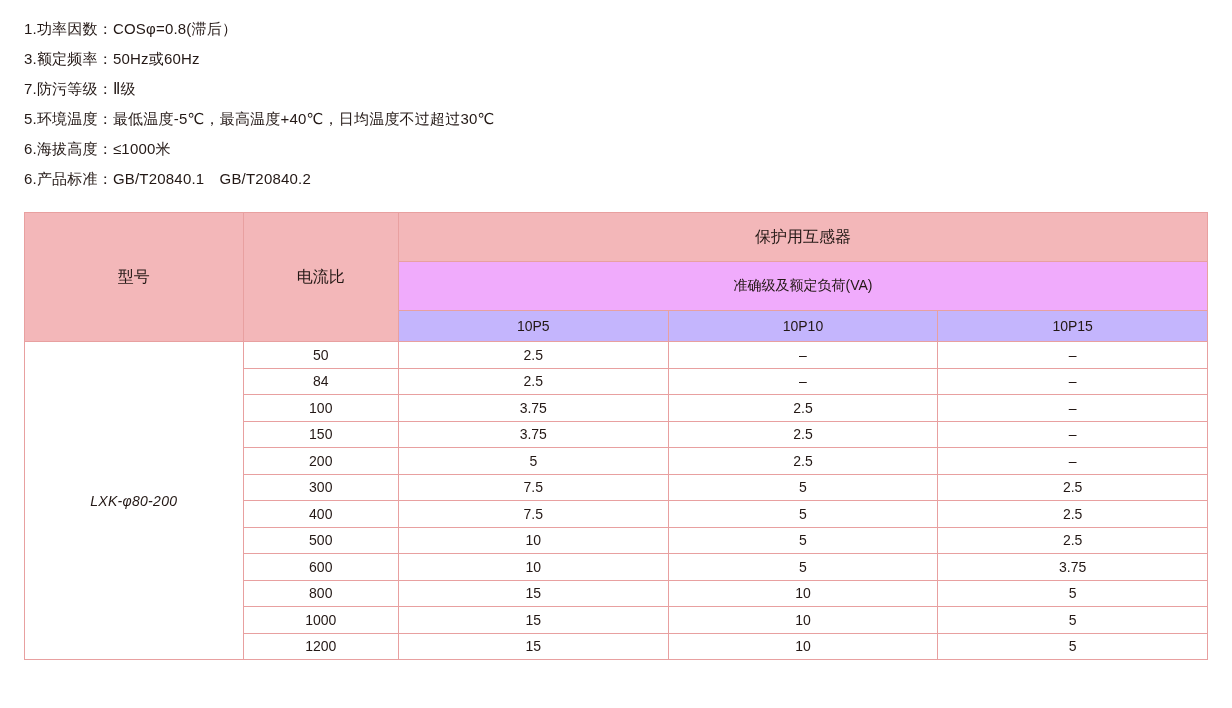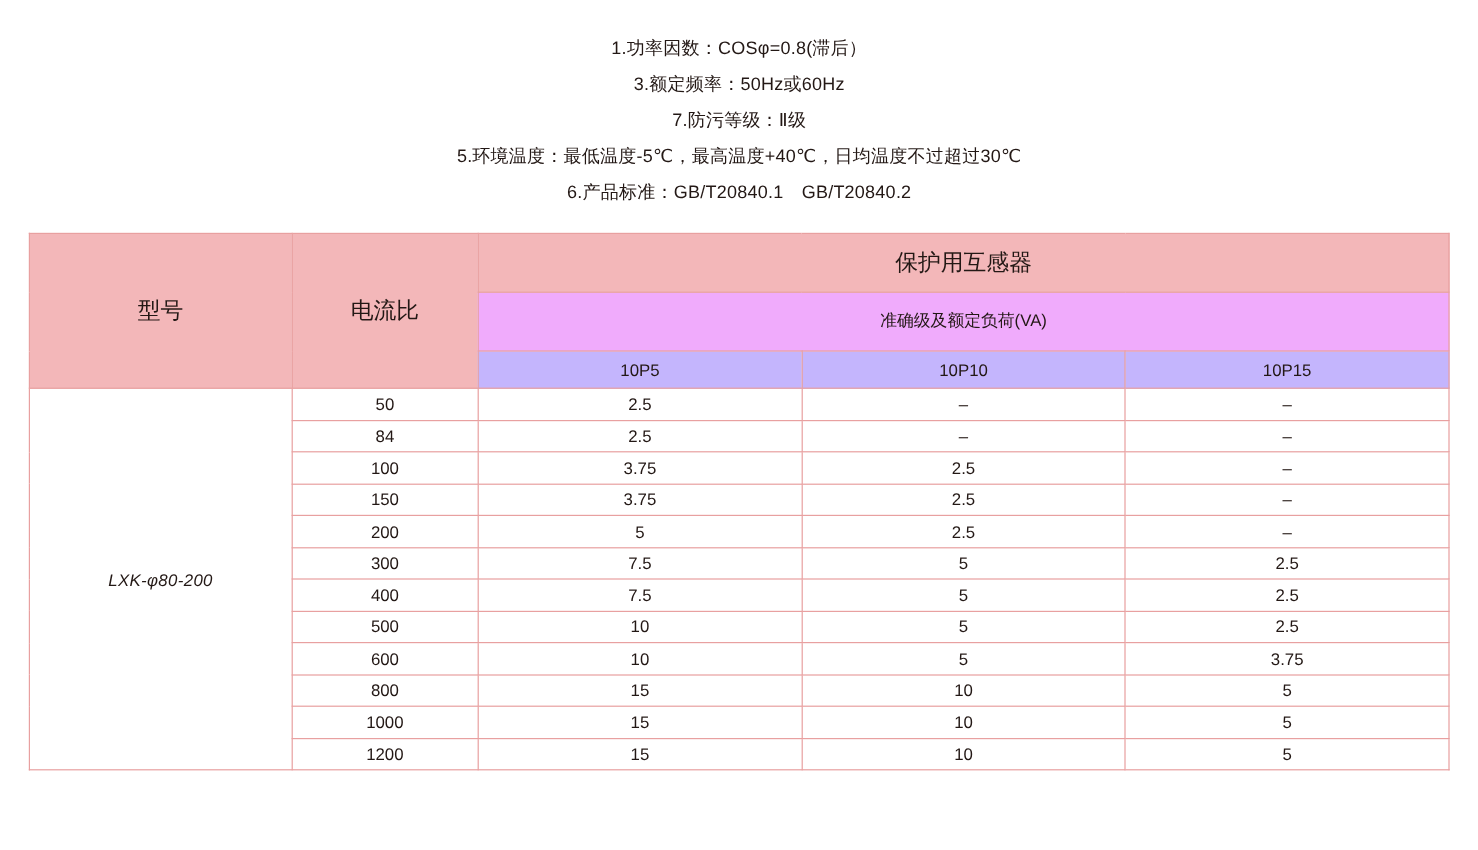--- a/index.html
+++ b/index.html
@@ -16,23 +16,22 @@
   }
   .page {
     position: relative;
     width: 1232px;
     height: 708px;
     box-sizing: border-box;
     padding: 14px 24px 0 24px;
   }
   .spec-list {
     list-style: none;
-    margin: 12px;
+    margin: 0;
     padding: 0;
-    text-align: center;
   }
   .spec-list li {
     font-size: 15px;
     line-height: 30px;
     letter-spacing: 0.2px;
     color: #231815;
     white-space: nowrap;
   }
   .table-wrap {
     margin-top: 18px;
@@ -48,21 +47,21 @@
     border: 1px solid #e8a0a0;
     text-align: center;
     vertical-align: middle;
     font-weight: normal;
     color: #231815;
     padding: 0;
   }
   .hdr {
     background: #f3b7b9;
     color: #ffffff;
-    font-size: 19px;
+    font-size: 16px;
   }
   .hdr.sub {
     background: #f0abfc;
     font-size: 14px;
   }
   .hdr.level3 {
     background: #c4b5fd;
     font-size: 14px;
     height: 30px;
   }
@@ -81,20 +80,21 @@
 </head>
 <body>
 
 <div class="page">
 
   <ul class="spec-list">
     <li>1.功率因数：COSφ=0.8(滞后）</li>
     <li>3.额定频率：50Hz或60Hz</li>
     <li>7.防污等级：Ⅱ级</li>
     <li>5.环境温度：最低温度-5℃，最高温度+40℃，日均温度不过超过30℃</li>
+    <li>6.海拔高度：≤1000米</li>
     <li>6.产品标准：GB/T20840.1　GB/T20840.2</li>
   </ul>
 
   <div class="table-wrap">
     <table class="spec-table">
       <colgroup>
         <col class="col-model">
         <col class="col-ratio">
         <col class="col-val">
         <col class="col-val">

